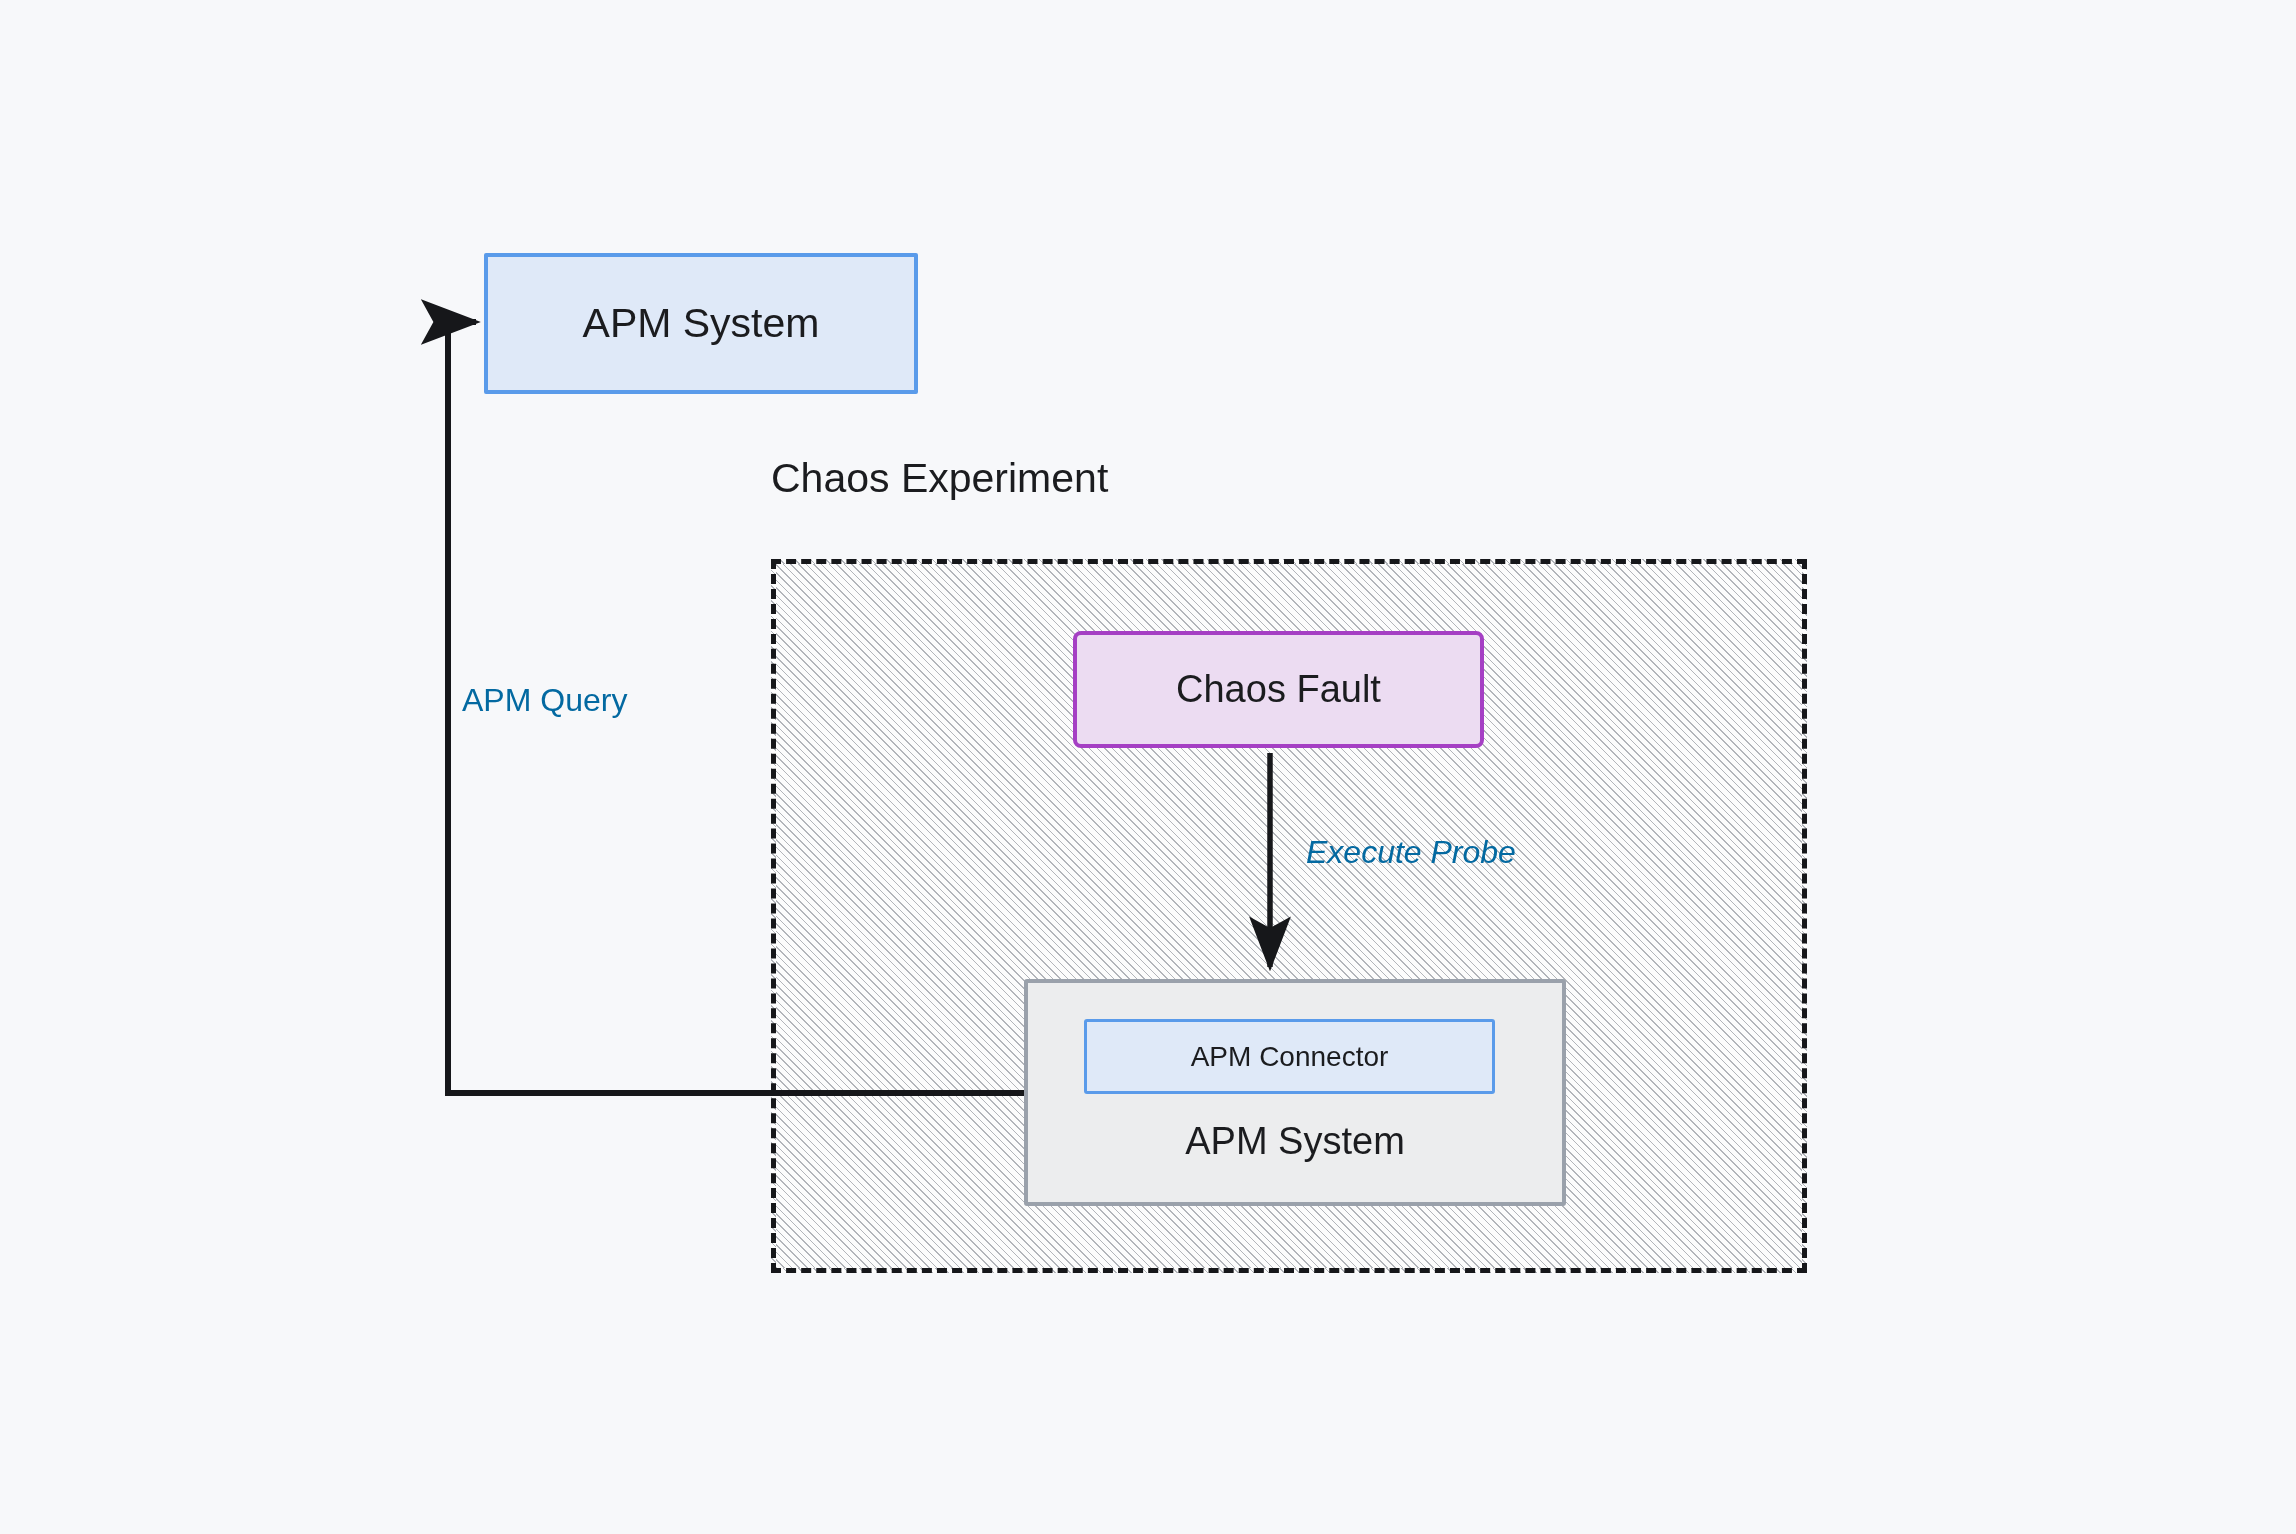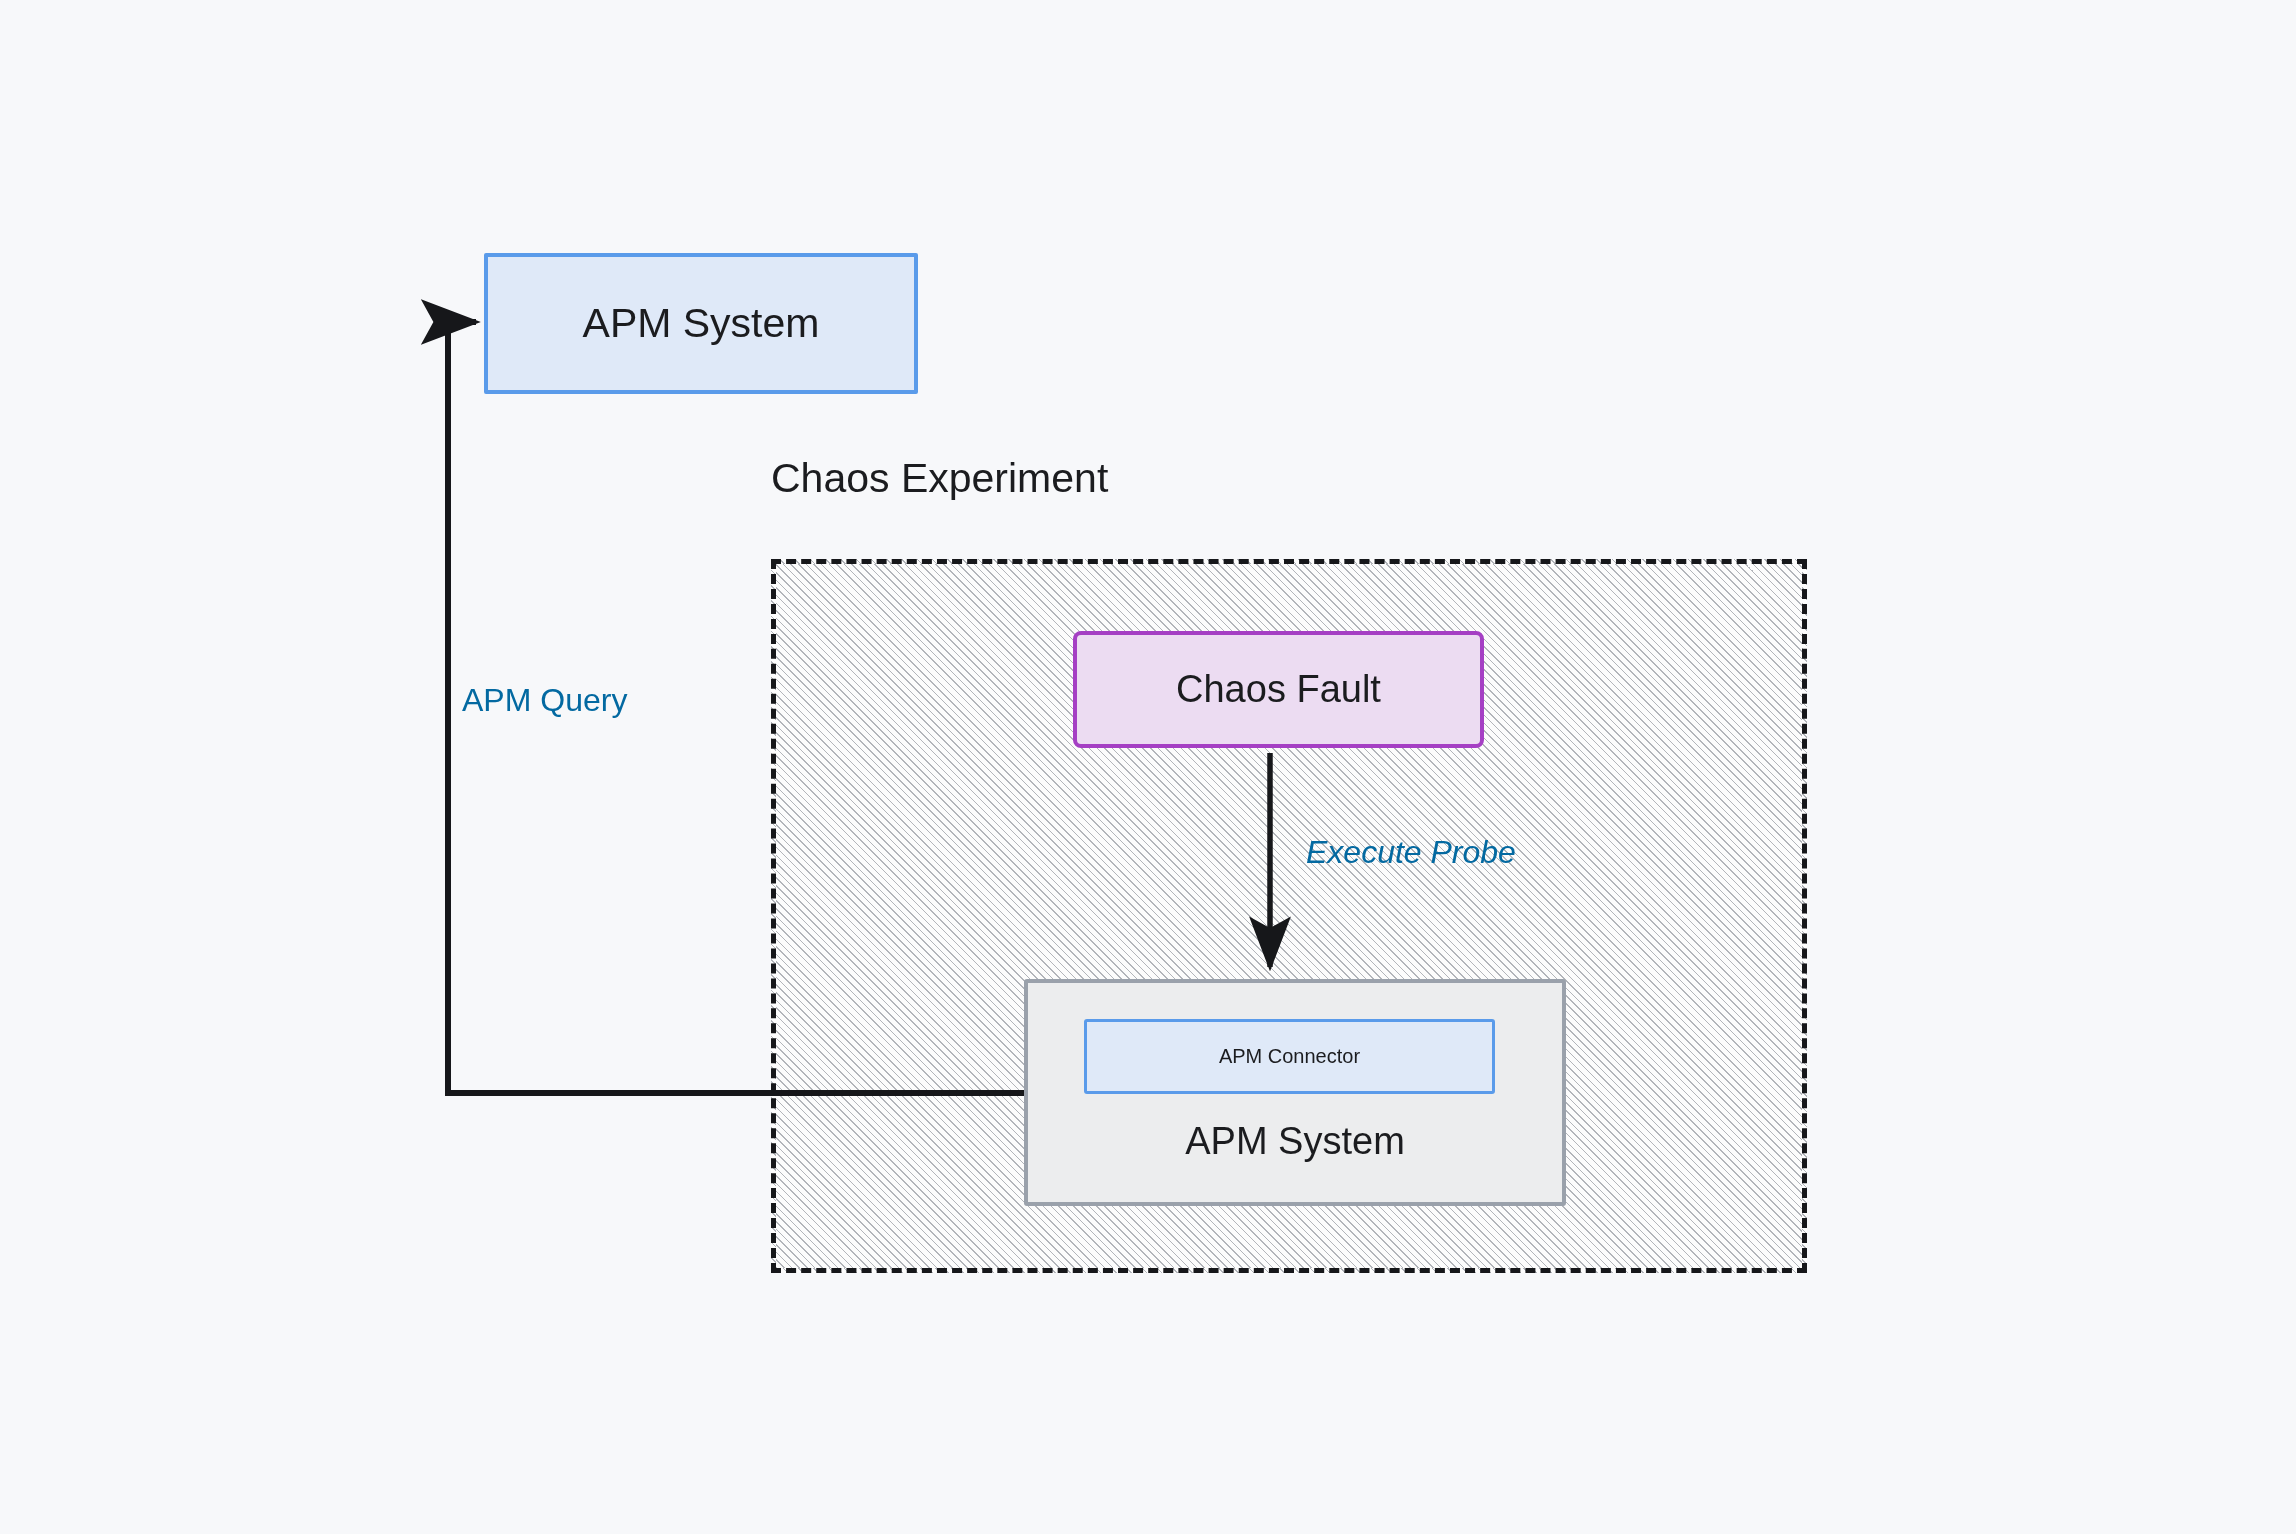--- a/index.html
+++ b/index.html
@@ -95,21 +95,21 @@
     top: 36px;
     width: 411px;
     height: 75px;
     box-sizing: border-box;
     background: #dfe9f8;
     border: 3px solid #5a9bea;
     border-radius: 3px;
     display: flex;
     align-items: center;
     justify-content: center;
-    font-size: 20px;
+    font-size: 28px;
     color: #1b1c1f;
   }
 
   
   .cluster-box {
     position: absolute;
     left: 771px;
     top: 559px;
     width: 1036px;
     height: 714px;

